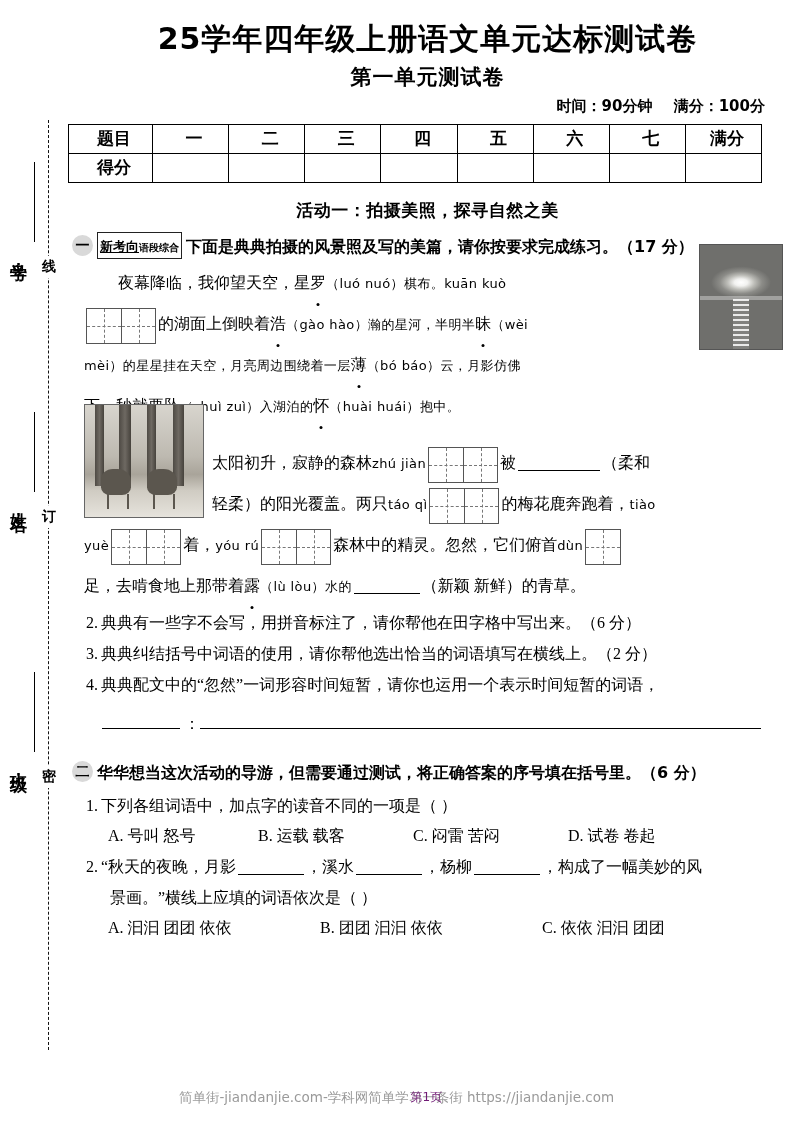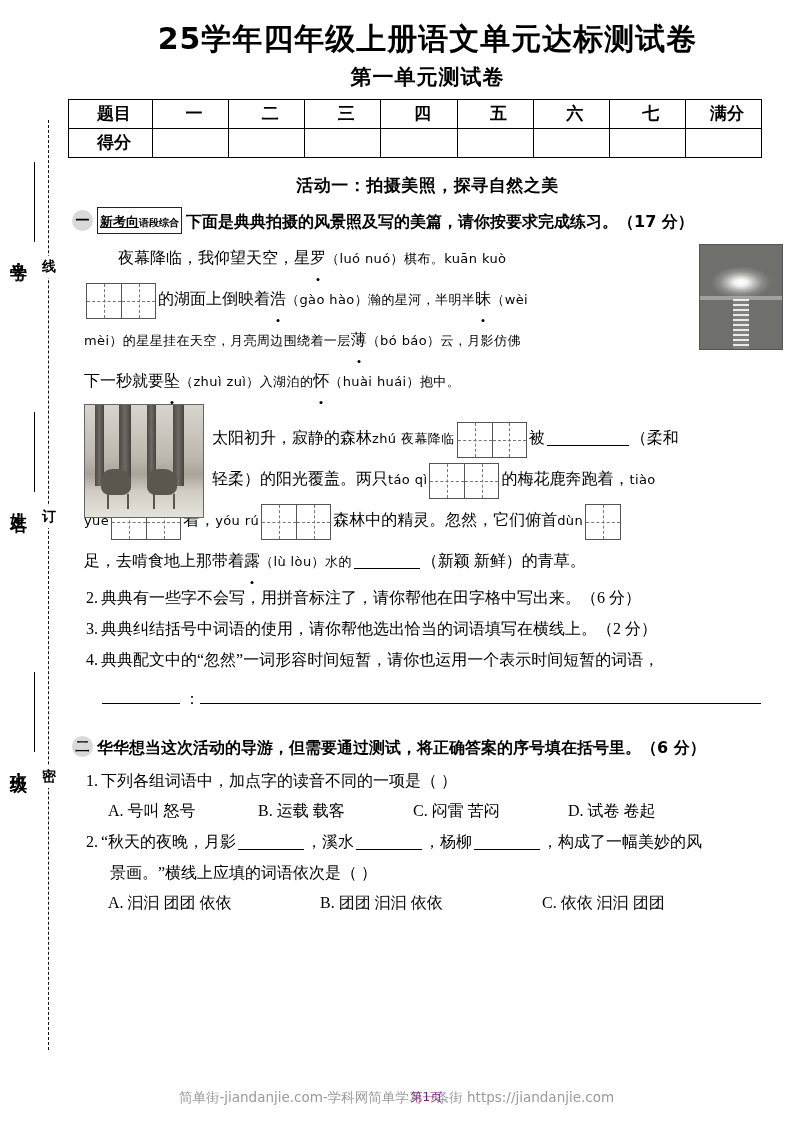--- a/index.html
+++ b/index.html
@@ -389,20 +389,24 @@
     <div class="seal-label">班级：</div>
     <div class="seal-char">密</div>
   </div>
 </div>
 
 <div class="page">
 
   <div class="title-main">25学年四年级上册语文单元达标测试卷</div>
   <div class="title-sub">第一单元测试卷</div>
 
+  <div class="exam-meta">
+    <span>时间：90分钟</span>
+    <span>满分：100分</span>
+  </div>
 
   <table class="score-table">
     <tbody>
         <tr>
       <td class="hdr">题目</td>
       <td>一</td>
       <td>二</td>
       <td>三</td>
       <td>四</td>
       <td>五</td>
@@ -439,21 +443,21 @@
         <span class="tzg"><span class="cell"></span><span class="cell"></span></span><span>的湖面上倒映着</span><span class="dotted">浩</span><span class="py">（gào  hào）瀚的星河，半明半</span><span class="dotted">昧</span><span class="py">（wèi</span>
       </p>
       <p>
         <span class="py">mèi）的星星挂在天空，月亮周边围绕着一层</span><span class="dotted">薄</span><span class="py">（bó  báo）云，月影仿佛</span>
       </p>
       <p>
         <span>下一秒就要</span><span class="dotted">坠</span><span class="py">（zhuì  zuì）入湖泊的</span><span class="dotted">怀</span><span class="py">（huài  huái）抱中。</span>
       </p>
 
       <p style="margin-top:16px; padding-left:128px;">
-        <span>太阳初升，寂静的森林</span><span class="py">zhú 夜幕降临</span><span class="tzg"><span class="cell"></span><span class="cell"></span></span><span>被</span><span class="blank-line long"></span><span>（柔和</span>
+        <span>太阳初升，寂静的森林</span><span class="py">zhú jiàn</span><span class="tzg"><span class="cell"></span><span class="cell"></span></span><span>被</span><span class="blank-line long"></span><span>（柔和</span>
       </p>
       <p style="padding-left:128px;">
         <span>轻柔）的阳光覆盖。两只</span><span class="py">táo qì</span><span class="tzg"><span class="cell"></span><span class="cell"></span></span><span>的梅花鹿奔跑着，</span><span class="py">tiào</span>
       </p>
       <p>
         <span class="py">yuè</span><span class="tzg"><span class="cell"></span><span class="cell"></span></span><span>着，</span><span class="py">yóu rú</span><span class="tzg"><span class="cell"></span><span class="cell"></span></span><span>森林中的精灵。忽然，它们俯首</span><span class="py">dùn</span><span class="tzg"><span class="cell"></span></span>
       </p>
       <p>
         <span>足，去啃食地上那带着</span><span class="dotted">露</span><span class="py">（lù  lòu）水的</span><span class="blank-line"></span><span>（新颖   新鲜）的青草。</span>
       </p>

